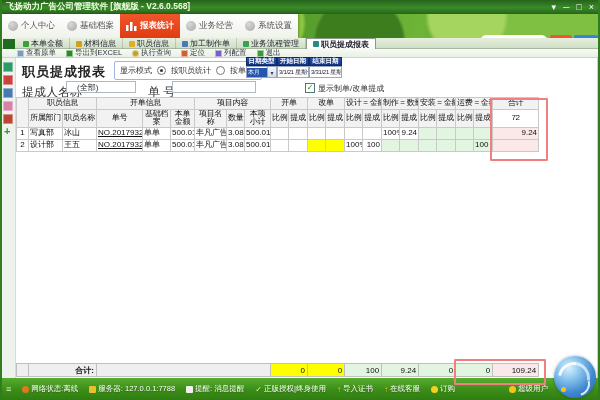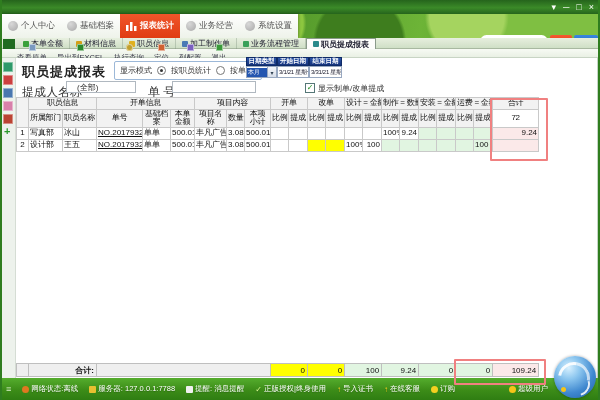--- a/index.html
+++ b/index.html
@@ -46,21 +46,21 @@
   .subtabs{position:absolute;left:15px;top:0;height:11px;display:flex;}
   .stab{display:flex;align-items:center;gap:2px;padding:0 6px;font-size:8px;color:#223;
     border-right:1px solid rgba(120,140,120,.35);white-space:nowrap;}
   .stab .sico{width:6px;height:6px;border-radius:1px;}
   .stab.active{background:#fdfdfb;border:1px solid #8a9a8a;border-bottom:0;font-weight:bold;}
   .corner-ico{position:absolute;left:1px;top:1px;width:10px;height:10px;background:#1f6b1f;border:1px solid #14501200;}
 
   
   .toolbar{position:absolute;left:0;top:49px;width:100%;height:9px;padding-left:15px;box-sizing:border-box;
     background:linear-gradient(#f7faf4,#e9f0e4);border-bottom:1px solid #c8d4c4;display:flex;align-items:center;gap:10px;}
-  .titem{display:flex;align-items:center;gap:2px;font-size:7.5px;color:#334;white-space:nowrap;flex-direction:column;}
+  .titem{display:flex;align-items:center;gap:2px;font-size:7.5px;color:#334;white-space:nowrap;}
   .tico{width:7px;height:7px;border-radius:1px;box-shadow:inset 0 0 0 1px rgba(255,255,255,.5);}
 
   
   .content{position:absolute;left:0;top:58px;width:100%;height:320px;background:#fff;
     border-right:1px solid #c5d5c5;box-sizing:border-box;}
   .leftstrip{position:absolute;left:0;top:0;width:13px;height:320px;background:#edf2ec;border-right:1px solid #d5ddd4;}
   .lico{position:absolute;left:1px;width:10px;height:10px;border-radius:1px;box-shadow:inset 0 0 0 1px rgba(255,255,255,.4);}
   .plus{position:absolute;left:2px;top:68px;color:#2a9a2a;font-size:11px;font-weight:bold;line-height:10px;}
 
   .rtitle{position:absolute;left:20px;top:5px;font-size:13px;font-weight:bold;color:#222;letter-spacing:1px;}
@@ -131,20 +131,21 @@
   .globe::after{content:"";position:absolute;left:12px;top:16px;width:20px;height:20px;border:2px solid transparent;
     border-top-color:rgba(255,255,255,.85);border-radius:50%;transform:rotate(120deg);}
   .globe .dot{position:absolute;left:7px;bottom:6px;width:5px;height:5px;border-radius:50%;background:#f5c518;}
 </style>
 </head>
 <body>
 
 <div id="win">
 
   <div class="titlebar">
+    <span class="t">飞扬动力广告公司管理软件 [旗舰版 - V2.6.0.568]</span>
     <div class="winctrl">
       <span>▾</span>
       <span>─</span>
       <span>□</span>
       <span>×</span>
     </div>
   </div>
 
   <div class="navbar">
     <div class="tabstrip">

